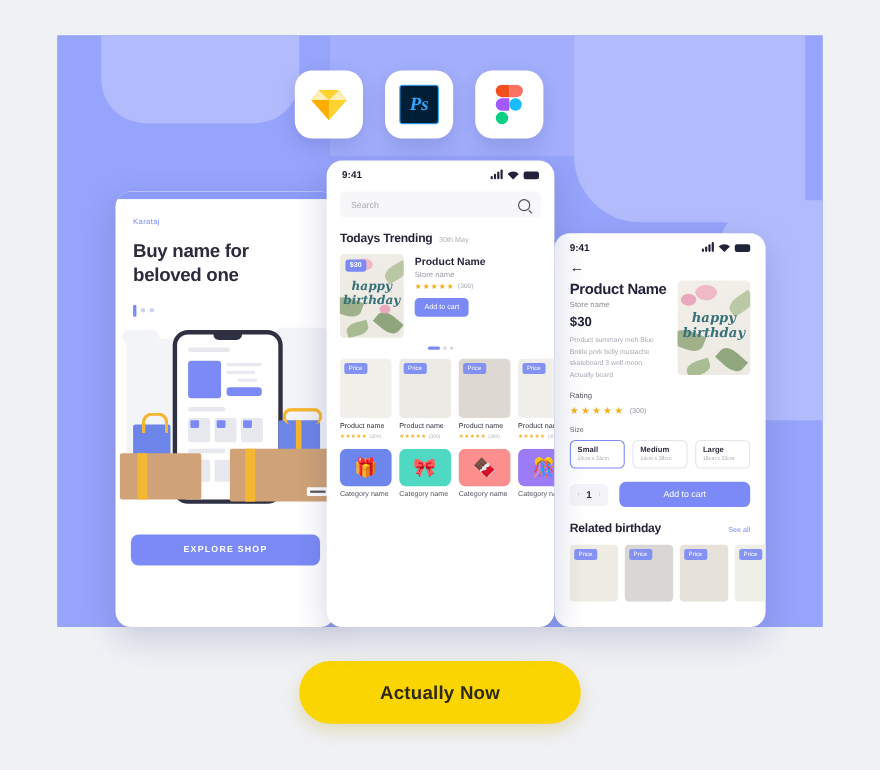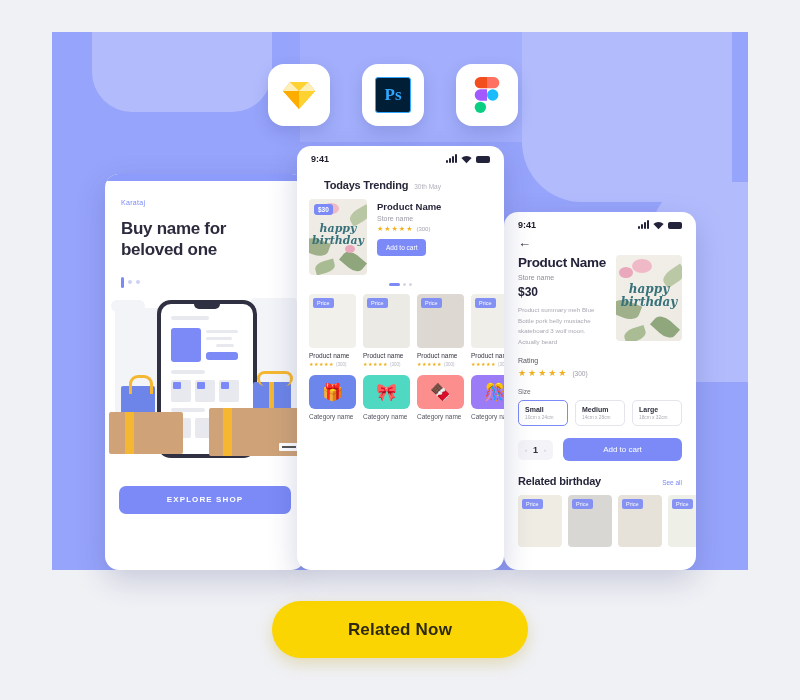--- a/index.html
+++ b/index.html
@@ -15,21 +15,21 @@
     position:absolute;left:52px;top:32px;width:696px;height:538px;
     background:#97a4fb;overflow:hidden;
   }
   .blob{position:absolute;background:#b2bcfd;}
   .blob.b1{left:40px;top:-80px;width:180px;height:160px;border-radius:0 0 40px 40px;}
   .blob.b2{left:470px;top:-150px;width:210px;height:320px;border-radius:0 0 0 60px;}
   .blob.b3{left:600px;top:150px;width:160px;height:200px;border-radius:50px 0 0 0;}
   .blob.b4{left:248px;top:0px;width:250px;height:110px;border-radius:0 0 0 0;opacity:.45;}
 
   
-  #apps{position:absolute;left:268px;top:64px;display:flex;gap:32px;z-index:40;}
+  #apps{position:absolute;left:268px;top:64px;display:flex;gap:20px;z-index:40;font-style:italic;}
   .app-ic{
     width:62px;height:62px;border-radius:16px;background:#fff;
     box-shadow:0 6px 16px rgba(40,50,120,.18);
     display:flex;align-items:center;justify-content:center;
   }
 
   
   .phone{
     position:absolute;background:#fff;border-radius:14px;overflow:hidden;
     box-shadow:0 10px 30px rgba(35,45,110,.20);
@@ -82,21 +82,21 @@
     color:#fff;font-size:8px;font-weight:bold;letter-spacing:1.1px;
     display:flex;align-items:center;justify-content:center;}
 
   
   .searchbar{margin:8px 12px 0 12px;height:24px;background:#f7f7fa;border-radius:5px;
     display:flex;align-items:center;padding:0 10px;justify-content:space-between;}
   .searchbar .ph{font-size:8px;color:#a9aab4;}
   .mag{width:9px;height:9px;border:1.4px solid #4b4b57;border-radius:50%;position:relative;}
   .mag:after{content:"";position:absolute;right:-3px;bottom:-3px;width:4px;height:1.4px;
     background:#4b4b57;transform:rotate(45deg);}
-  .sec{display:flex;align-items:baseline;padding:0 27px;margin-top:13px;}
+  .sec{display:flex;align-items:baseline;padding:0 12px;margin-top:13px;}
   .sec h3{margin:0;font-size:11px;font-weight:bold;color:#26263a;letter-spacing:-.2px;}
   .sec .sub{font-size:6.5px;color:#b0b1bb;margin-left:6px;}
   .sec .seeall{margin-left:auto;font-size:6.5px;color:#7b8af6;}
   .trend{display:flex;margin:8px 12px 0 12px;gap:10px;}
   .bday{width:58px;height:76px;border-radius:4px;position:relative;overflow:hidden;
     background:linear-gradient(160deg,#f0ece6 0%,#ece9e2 100%);flex:none;}
   .bday .pricetag{position:absolute;left:5px;top:5px;background:#7b8af6;color:#fff;
     font-size:6.5px;font-weight:bold;border-radius:3px;padding:2px 4px;z-index:3;}
   .bday .bdtext{position:absolute;left:0;top:24px;width:100%;text-align:center;
     font-family:"DejaVu Serif",serif;font-style:italic;font-size:11px;color:#37717a;
@@ -264,20 +264,24 @@
           <i></i>
           <i></i>
         </span>
       <svg width="11" height="9" viewBox="0 0 11 9">
         <path d="M5.5 8.2L0.4 3.1a7.2 7.2 0 0110.2 0z" fill="#22223a"></path>
       </svg>
       <span class="batt"></span>
     </span>
   </div>
 
+  <div class="searchbar">
+    <span class="ph">Search</span>
+    <span class="mag"></span>
+  </div>
 
   <div class="sec">
     <h3>Todays Trending</h3>
     <span class="sub">30th May</span>
   </div>
 
   <div class="trend">
     <div class="bday">
       <span class="pricetag">$30</span>
       <span class="leaf" style="left:-6px;top:40px;width:26px;height:16px;background:#9fb08a;transform:rotate(20deg);"></span>
@@ -482,13 +486,13 @@
     </div>
     <div class="rcard" style="background:#e6e2da;">
       <span class="pb">Price</span>
     </div>
     <div class="rcard" style="background:#eef0e8;">
       <span class="pb">Price</span>
     </div>
   </div>
 </div>
 
-<div id="dl">Related Now</div>
+<div id="dl">Actually Now</div>
 
 </body></html>

